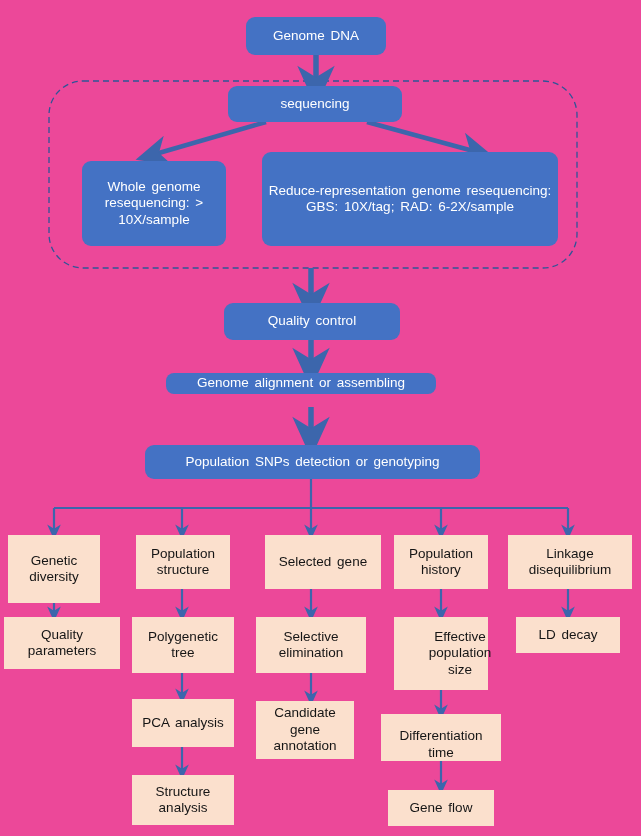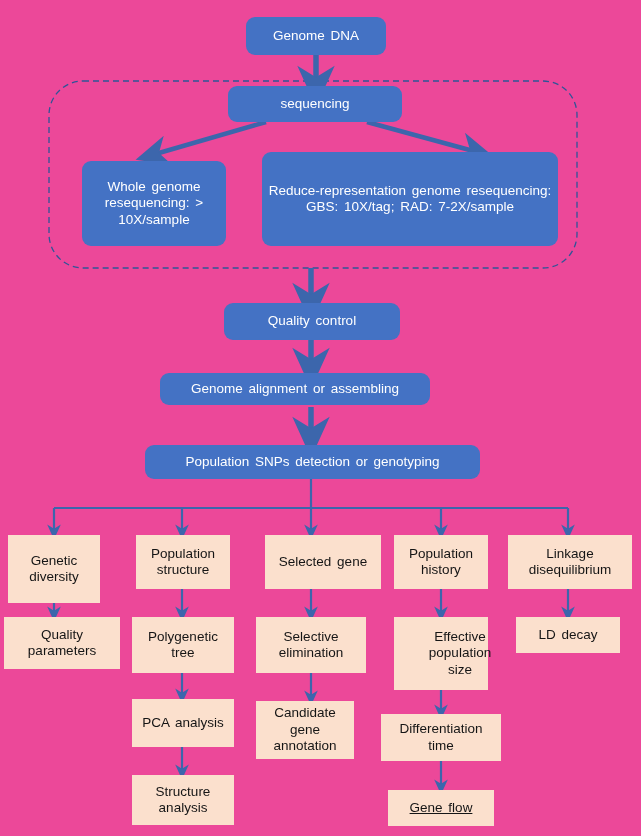--- a/index.html
+++ b/index.html
@@ -107,28 +107,28 @@
 
   <div class="node node-blue" style="left:228px; top:86px; width:174px; height:36px;">
     <span class="node-inner">sequencing</span>
   </div>
 
   <div class="node node-blue" style="left:82px; top:161px; width:144px; height:85px;text-align:center;">
     <span class="node-inner">Whole genome resequencing: &gt; 10X/sample</span>
   </div>
 
   <div class="node node-blue" style="left:262px; top:152px; width:296px; height:94px;">
-    <span class="node-inner">Reduce-representation genome resequencing: GBS: 10X/tag; RAD: 7-2X/sample</span>
+    <span class="node-inner">Reduce-representation genome resequencing: GBS: 10X/tag; RAD: 6-2X/sample</span>
   </div>
 
   <div class="node node-blue" style="left:224px; top:303px; width:176px; height:37px;">
     <span class="node-inner">Quality control</span>
   </div>
 
-  <div class="node node-blue" style="left:160px; top:373px; width:270px; height:32px;">
+  <div class="node node-blue" style="left:166px; top:373px; width:270px; height:21px;border-radius:8px;">
     <span class="node-inner">Genome alignment or assembling</span>
   </div>
 
   <div class="node node-blue" style="left:145px; top:445px; width:335px; height:34px;">
     <span class="node-inner">Population SNPs detection or genotyping</span>
   </div>
 
   <div class="node node-peach" style="left:8px; top:535px; width:92px; height:68px;">
     <span class="node-inner">Genetic diversity</span>
   </div>
@@ -158,24 +158,24 @@
   <div class="node node-peach" style="left:256px; top:701px; width:98px; height:58px;">
     <span class="node-inner">Candidate gene annotation</span>
   </div>
 
   <div class="node node-peach" style="left:394px; top:535px; width:94px; height:54px;">
     <span class="node-inner">Population history</span>
   </div>
   <div class="node node-peach" style="left:394px; top:617px; width:94px; height:73px;padding-left:38px;">
     <span class="node-inner">Effective population size</span>
   </div>
-  <div class="node node-peach" style="left:381px; top:714px; width:120px; height:47px;">
+  <div class="node node-peach" style="left:381px; top:714px; width:120px; height:47px;align-items:flex-end;">
     <span class="node-inner">Differentiation time</span>
   </div>
-  <div class="node node-peach" style="left:388px; top:790px; width:106px; height:36px;text-decoration:underline;">
+  <div class="node node-peach" style="left:388px; top:790px; width:106px; height:36px;">
     <span class="node-inner">Gene flow</span>
   </div>
 
   <div class="node node-peach" style="left:508px; top:535px; width:124px; height:54px;">
     <span class="node-inner">Linkage disequilibrium</span>
   </div>
   <div class="node node-peach" style="left:516px; top:617px; width:104px; height:36px;">
     <span class="node-inner">LD decay</span>
   </div>
 

